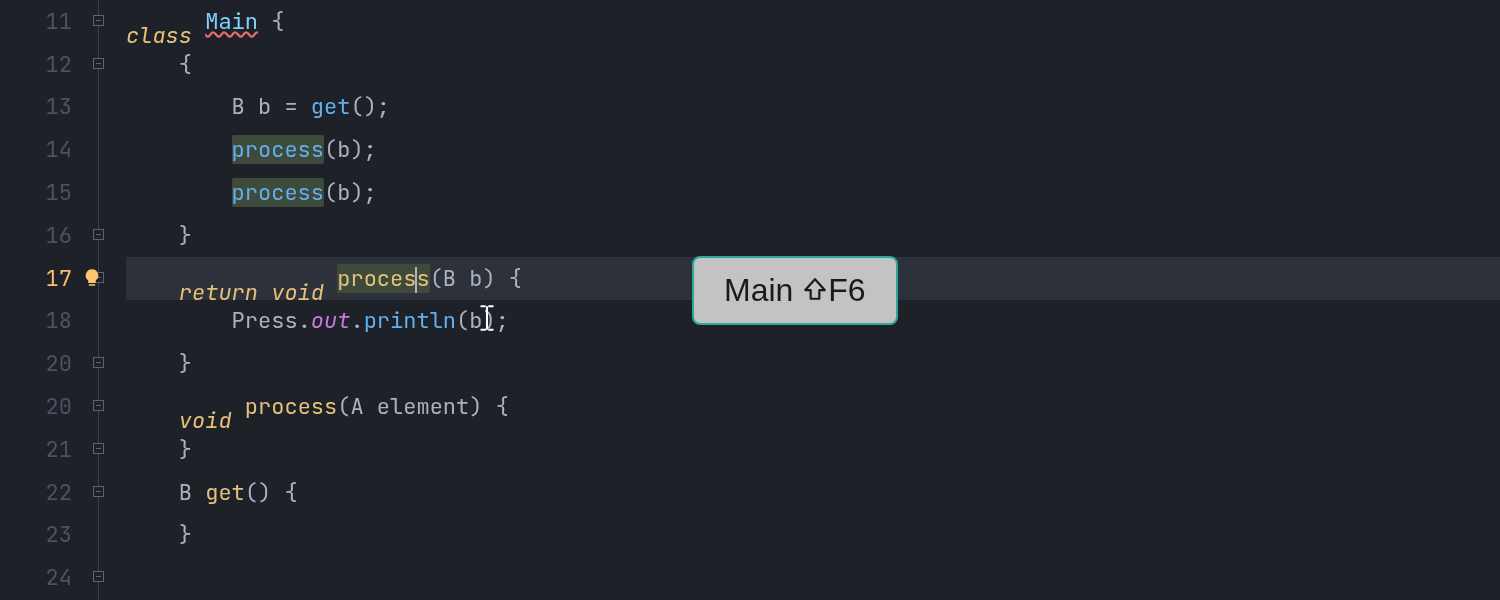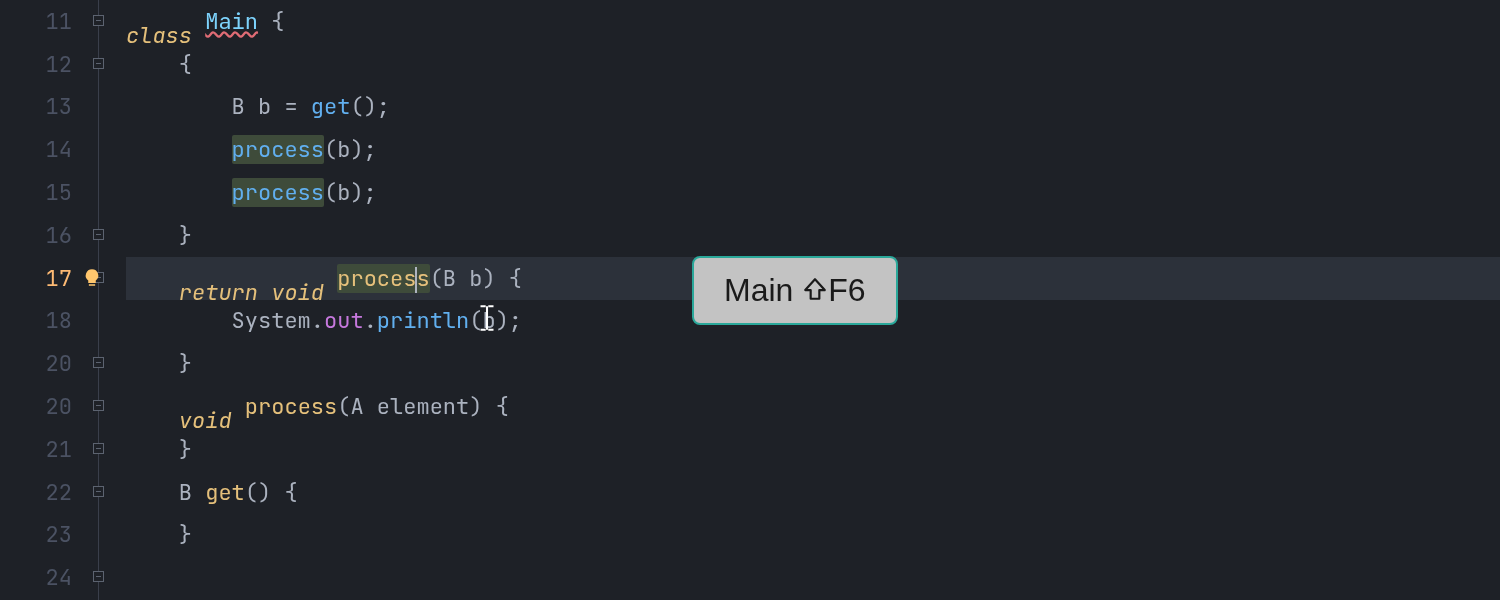--- a/index.html
+++ b/index.html
@@ -75,21 +75,21 @@
     background: #2c313a;
     z-index: 0;
   }
   .code-content { position: relative; z-index: 1; }
   .kw-orange { color: #e5c07b; font-style: italic; margin-top: 28px; }
   .type { color: #abb2bf; }
   .method { color: #61afef; }
   .method-decl { color: #e5c07b; }
   .var { color: #abb2bf; }
   .str-null { color: #e5c07b; }
-  .field { color: #c678dd; }
+  .field { color: #c678dd; font-style: italic; }
   .punct { color: #abb2bf; }
   .classname { color: #7dd3fc; }
   .highlight {
     background: #3e4b3a;
     border-radius: 2px;
   }
   .error-underline {
     text-decoration: underline wavy #e06c75;
     text-decoration-skip-ink: none;
   }
@@ -186,21 +186,21 @@
       <div class="line"><span>    </span><span class="punct">}</span></div>
 
       <div class="line" style="position:relative;">
         <svg class="bulb" viewBox="0 0 16 16" style="top:11px;">
             <path fill="#ffc66d" d="M8 1a5 5 0 0 0-3 9v2h6v-2a5 5 0 0 0-3-9z"></path>
             <rect fill="#ffc66d" x="5.5" y="13" width="5" height="1.2"></rect>
           </svg>
         <span>    </span><span class="kw-orange">return</span><span> </span><span class="kw-orange">void</span><span> </span><span class="method-decl highlight"><span>proces</span><span class="cursor"></span><span>s</span></span><span class="punct">(B b) {</span>
       </div>
 
-      <div class="line"><span>        </span><span class="type">System</span><span class="punct">.</span><span class="field">out</span><span class="punct">.</span><span class="method">println</span><span class="punct">(b);</span></div>
+      <div class="line"><span>        </span><span class="type">Press</span><span class="punct">.</span><span class="field">out</span><span class="punct">.</span><span class="method">println</span><span class="punct">(b);</span></div>
 
       <div class="line"><span>    </span><span class="punct">}</span></div>
 
       <div class="line"><span>    </span><span class="kw-orange">void</span><span> </span><span class="method-decl">process</span><span class="punct">(A element) {</span></div>
 
       <div class="line"><span>    </span><span class="punct">}</span></div>
 
       <div class="line"><span>    </span><span class="type">B</span><span> </span><span class="method-decl">get</span><span class="punct">() {</span></div>
 
 

